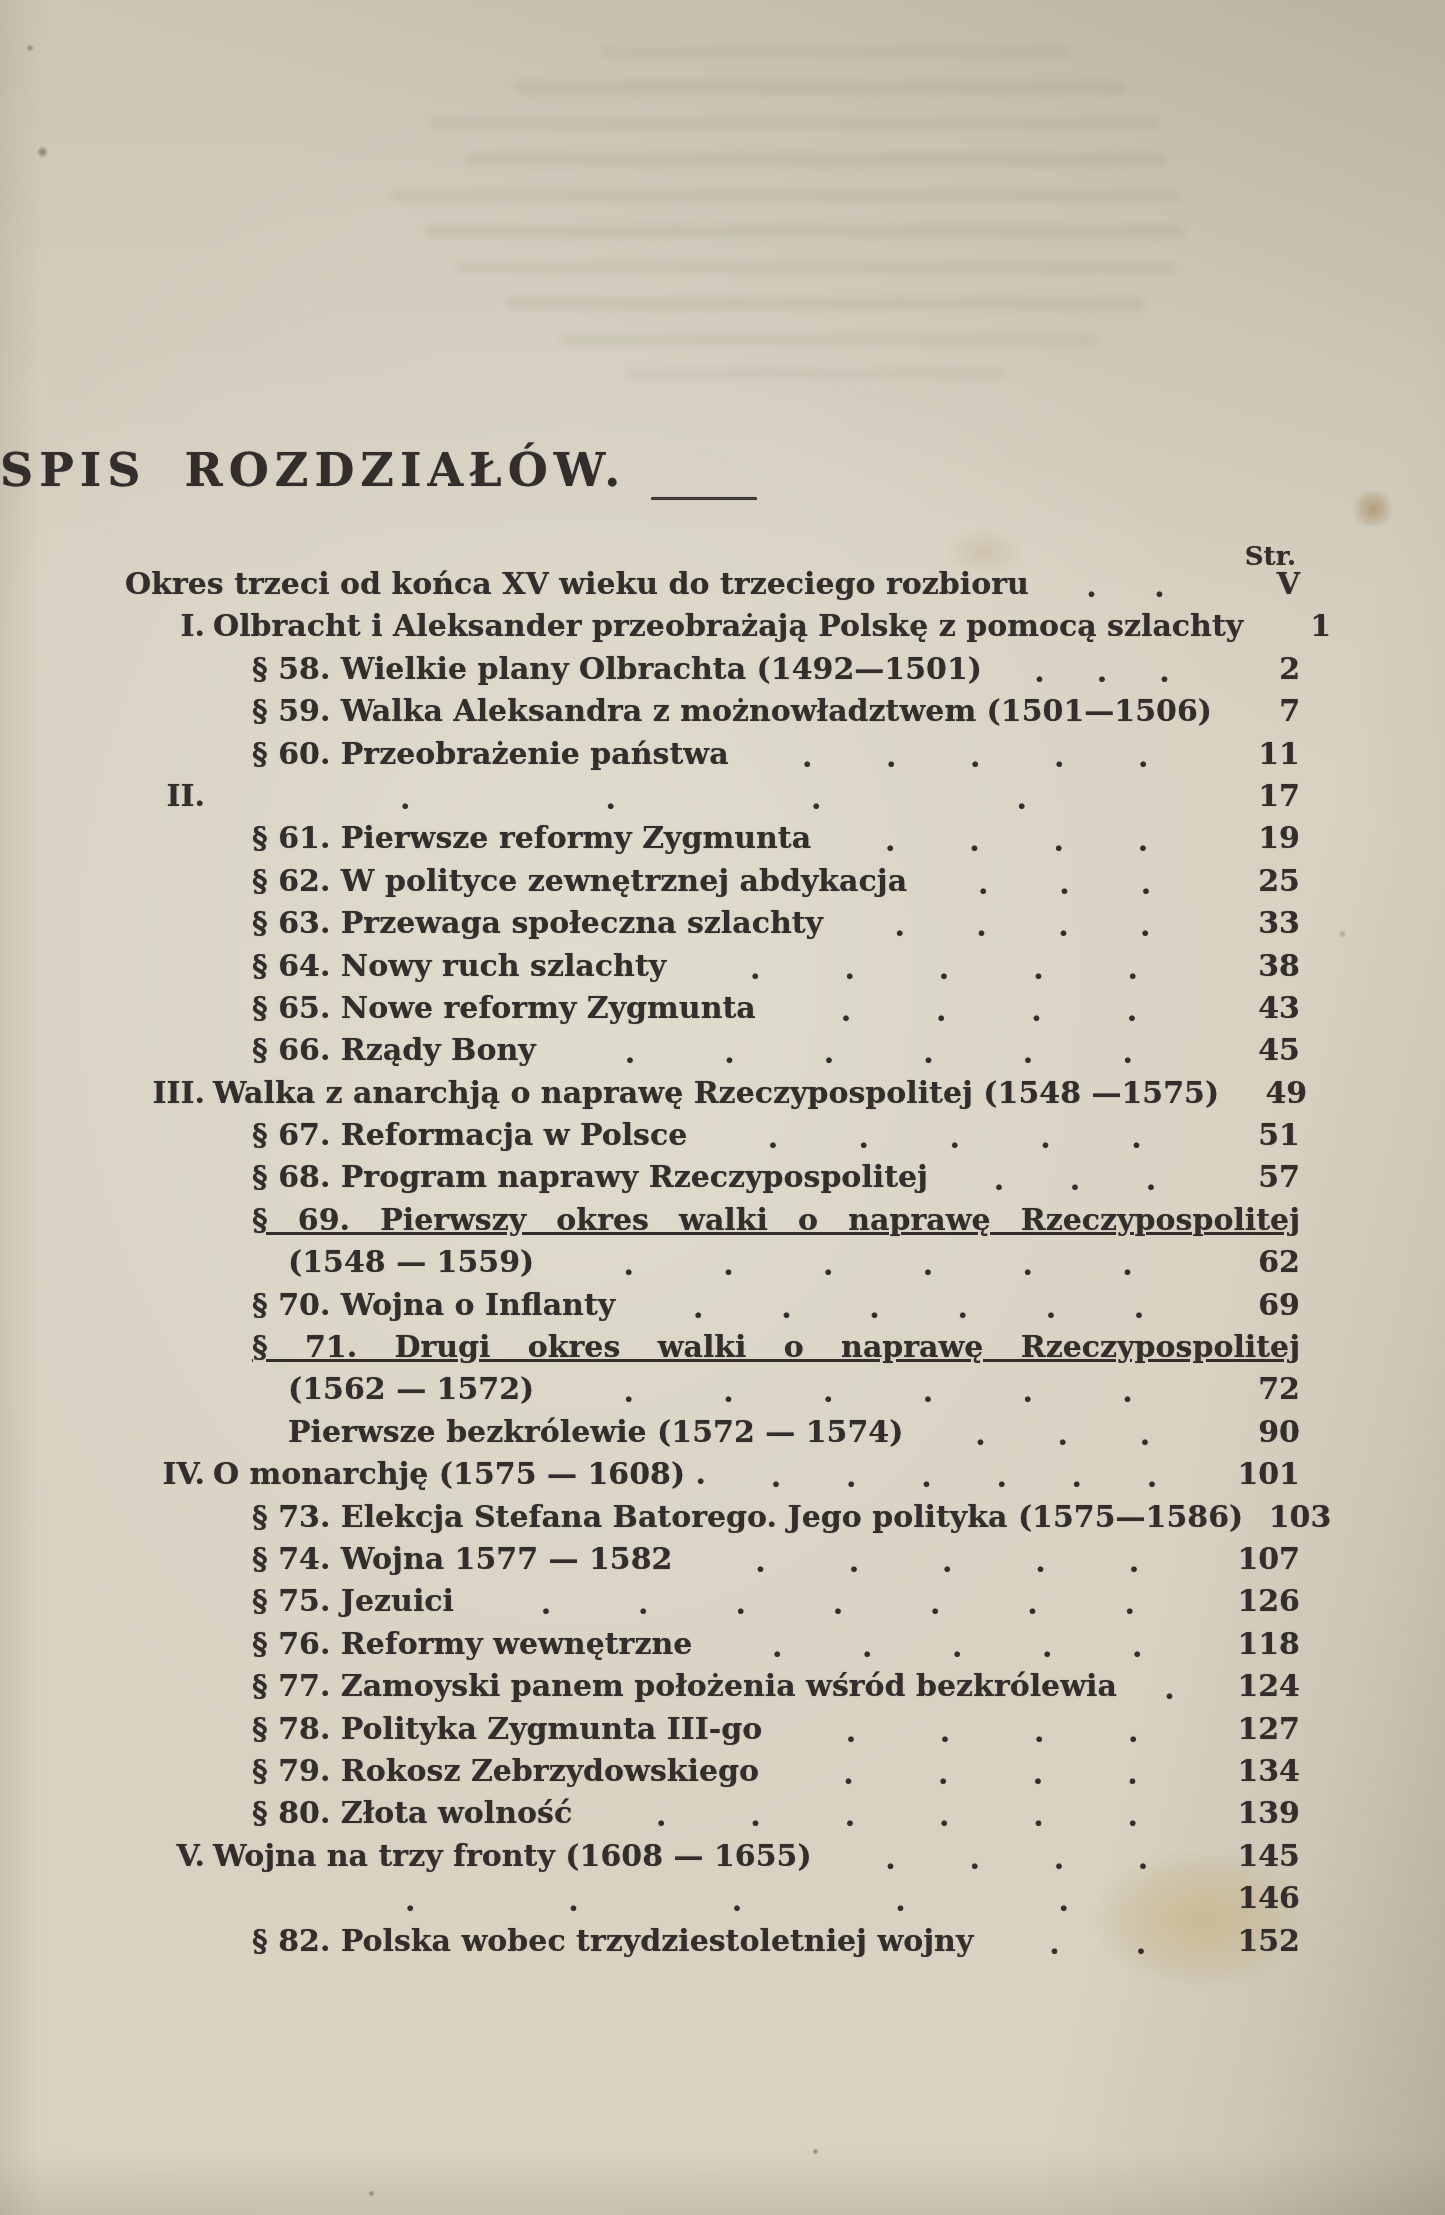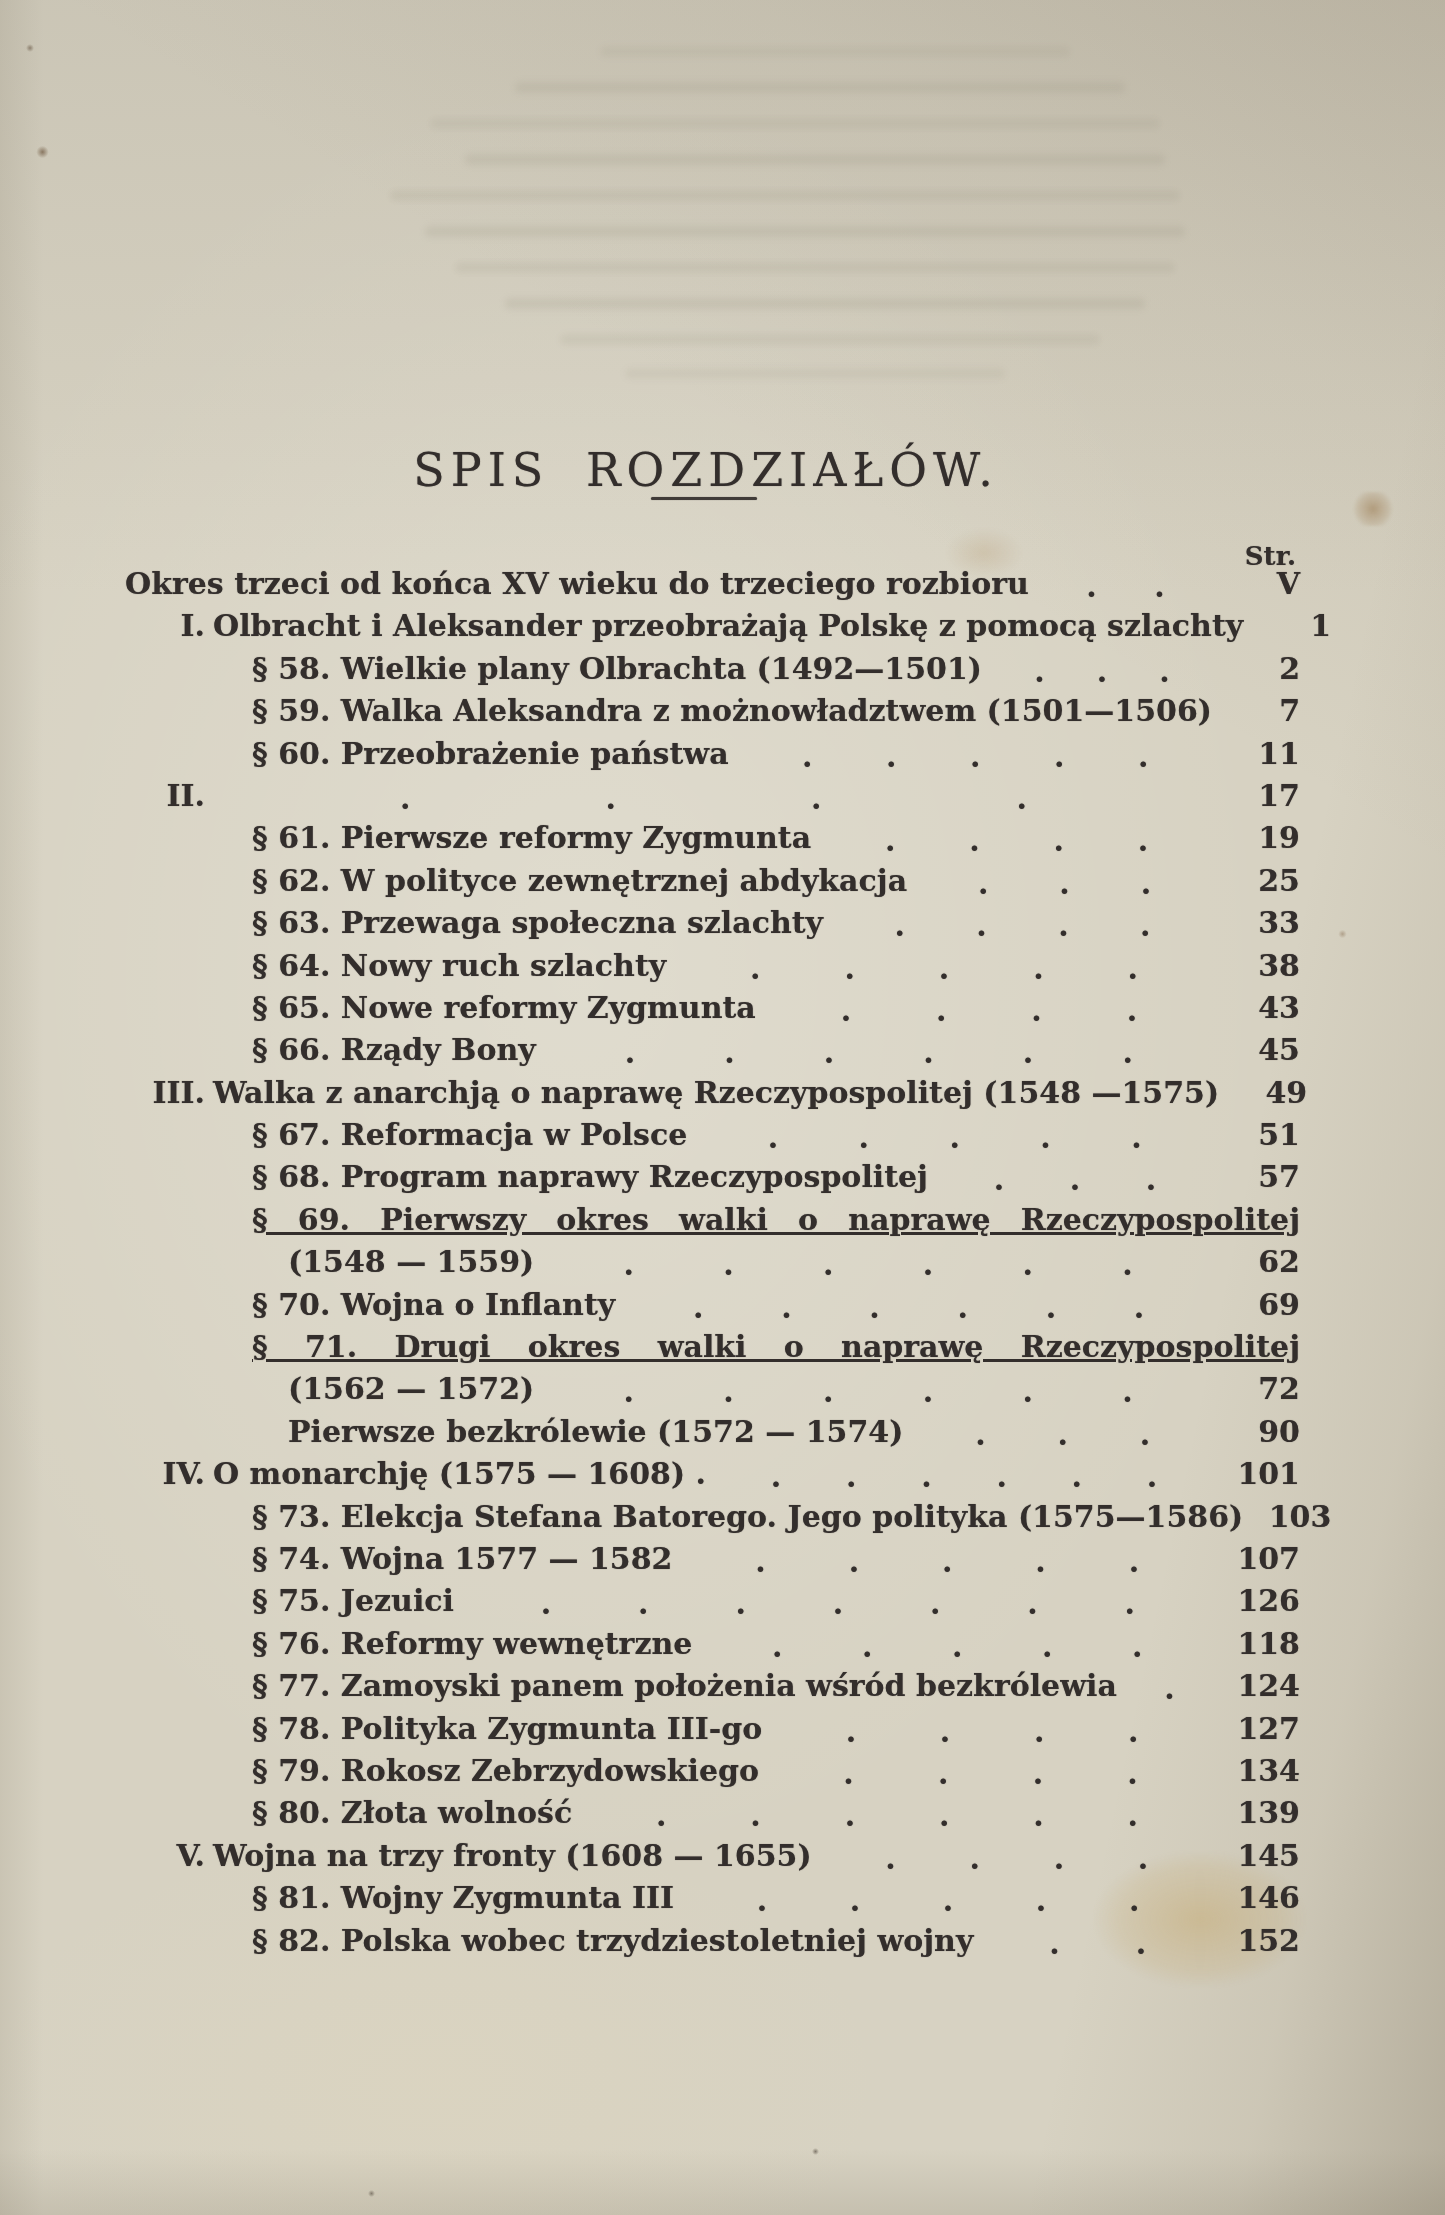--- a/index.html
+++ b/index.html
@@ -56,22 +56,22 @@
   .speck-3 { left: 812px; top: 2148px; width: 7px;  height: 7px;
     background: radial-gradient(circle, rgba(60,50,40,0.55), transparent 70%); }
   .speck-4 { left: 368px; top: 2190px; width: 7px;  height: 7px;
     background: radial-gradient(circle, rgba(60,50,40,0.5), transparent 70%); }
   .speck-5 { left: 1338px; top: 930px; width: 9px;  height: 8px;
     background: radial-gradient(circle, rgba(120,90,60,0.4), transparent 70%); }
 
   
   .title {
     position: absolute; top: 414px; left: 0; width: 1412px;
-    text-align: center;
-    font-size: 46px; font-weight: normal;
+    text-align: left;
+    font-size: 46px; font-weight: bold;
     letter-spacing: 6px; word-spacing: 16px;
     line-height: 1.1;
     text-shadow: 0 0 1px rgba(40,35,35,0.55);
   }
   .rule {
     position: absolute; top: 497px; left: 651px;
     width: 106px; height: 3px;
     background: #403b38; border-radius: 2px;
     box-shadow: 0 0 1px rgba(40,35,35,0.6);
   }
@@ -424,21 +424,20 @@
       <span class="text">Wojna na trzy fronty (1608 — 1655)</span>
       <span class="dots">
         <i>.</i>
         <i>.</i>
         <i>.</i>
         <i>.</i>
       </span>
       <span class="pg">145</span>
     </div>
     <div class="row section">
-      <span class="text">§ 81. Wojny Zygmunta III</span>
       <span class="dots">
         <i>.</i>
         <i>.</i>
         <i>.</i>
         <i>.</i>
         <i>.</i>
       </span>
       <span class="pg">146</span>
     </div>
     <div class="row section">

